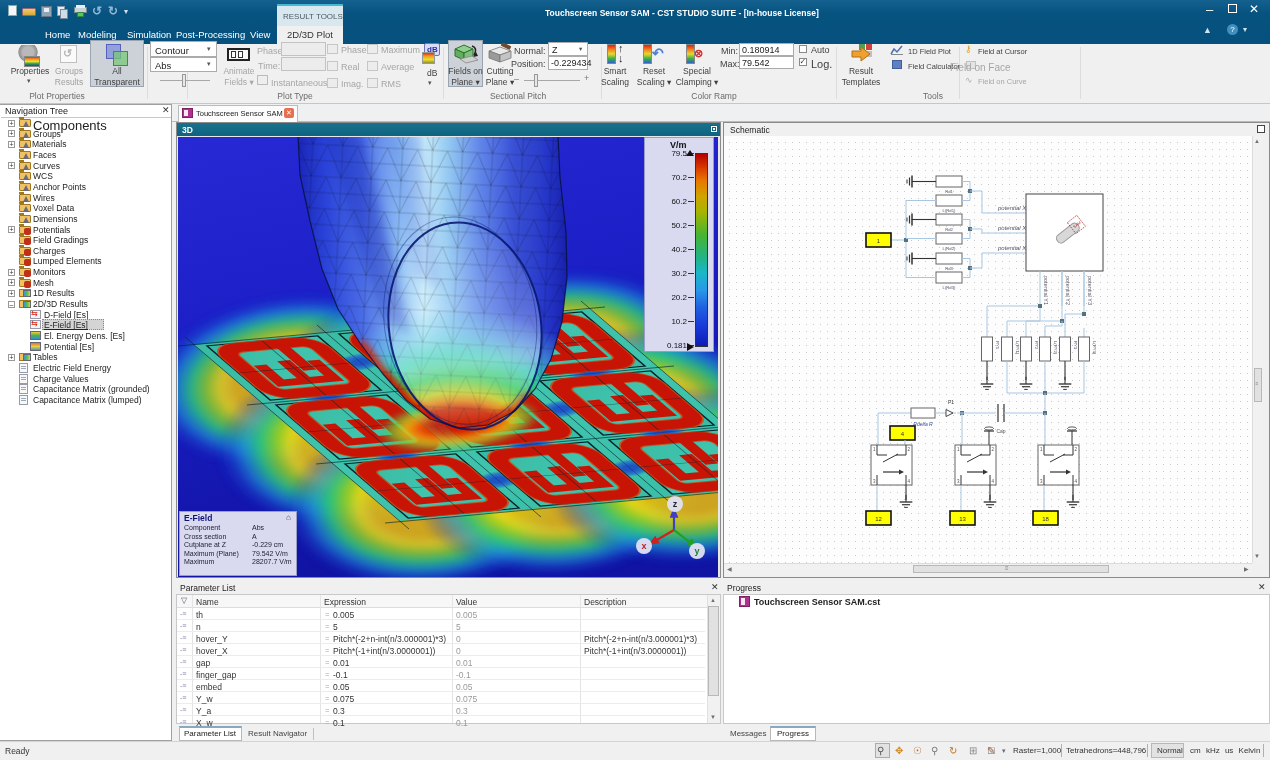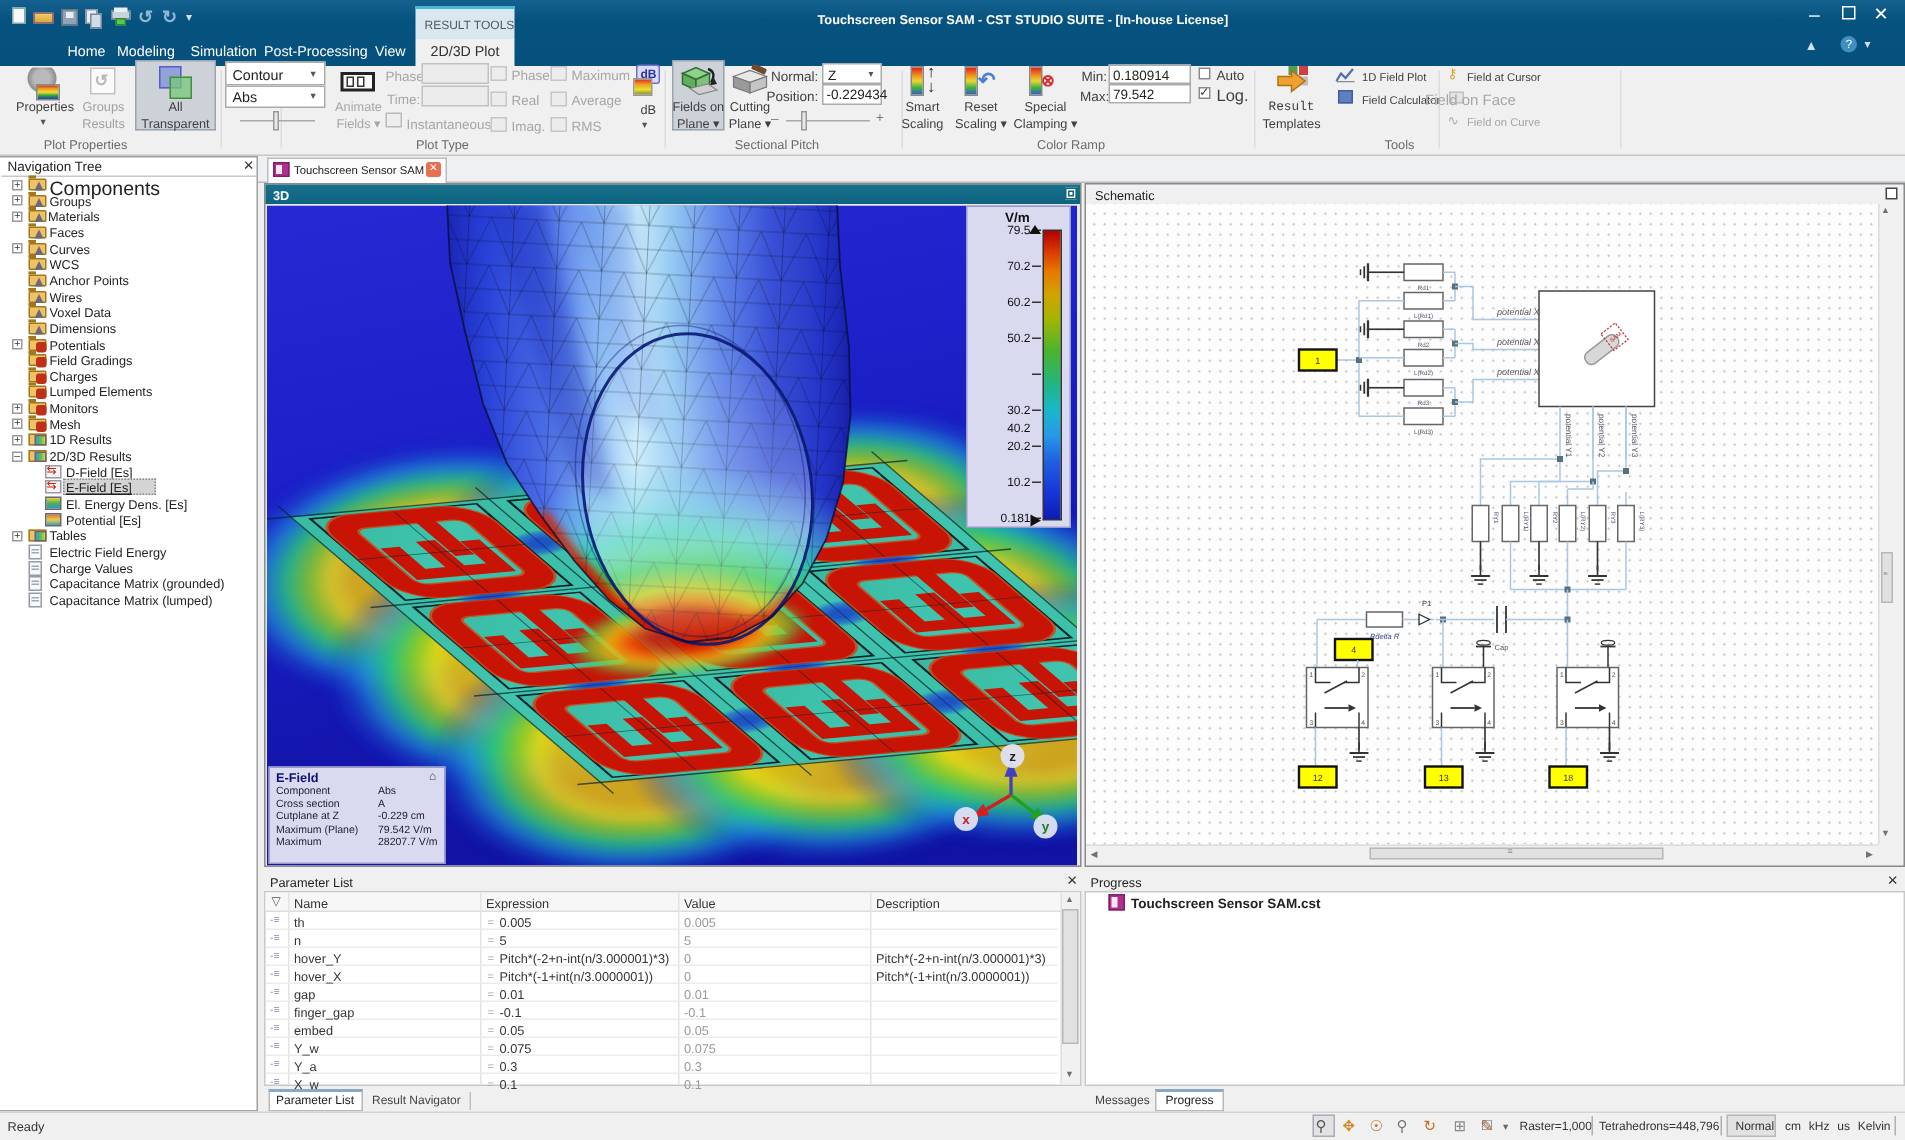--- a/index.html
+++ b/index.html
@@ -162,21 +162,21 @@
 <div class="tx" style="left:811px;top:45px;font-size:9px;color:#3f3f3f;">Auto</div>
 <div class="abs" style="left:799px;top:58px;width:8px;height:8px;background:#fff;border:1px solid #8a8a8a;"></div>
 <div class="tx" style="left:799.5px;top:57px;font-size:8px;color:#333;">✓</div>
 <div class="tx" style="left:811px;top:58px;font-size:11px;color:#3f3f3f;">Log.</div>
 <svg class="abs" style="left:851px;top:43px;" width="22" height="21" viewBox="0 0 22 21">
 <rect x="8" y="1" width="6" height="6" fill="#50a050"></rect>
     <rect x="15" y="1" width="6" height="6" fill="#d04040"></rect>
 <rect x="15" y="8" width="6" height="6" fill="#c0c0c0"></rect>
 <path d="M1,8 h9 v-4 l9,7 -9,7 v-4 h-9 z" fill="#f0a030" stroke="#b07010" stroke-width="1"></path>
 </svg>
-<div class="tx" style="left:861.0px;top:66px;transform:translateX(-50%);font-size:8.5px;color:#3f3f3f;font-family:Liberation Mono, monospace;">Result</div>
+<div class="tx" style="left:861.0px;top:66px;transform:translateX(-50%);font-size:8.5px;color:#3f3f3f;">Result</div>
 <div class="tx" style="left:861.0px;top:77px;transform:translateX(-50%);font-size:8.5px;color:#3f3f3f;">Templates</div>
 <svg class="abs" style="left:890px;top:45px;" width="14" height="10" viewBox="0 0 14 10">
     <polyline points="1,9 4,4 7,7 12,1" fill="none" stroke="#4f6fb0" stroke-width="1.5"></polyline>
     <line x1="1" y1="9.5" x2="13" y2="9.5" stroke="#888" stroke-width="1"></line>
   </svg>
 <div class="tx" style="left:908px;top:47px;font-size:7.5px;color:#3f3f3f;">1D Field Plot</div>
 <div class="abs" style="left:892px;top:60px;width:10px;height:9px;background:#5f7fc0;border:1px solid #3f5f9f;"></div>
 <div class="tx" style="left:908px;top:62px;font-size:7.5px;color:#3f3f3f;">Field Calculator</div>
 <div class="tx" style="left:965px;top:44px;font-size:9px;color:#e0a020;">⚷</div>
 <div class="tx" style="left:978px;top:47px;font-size:7.5px;color:#3f3f3f;">Field at Cursor</div>
@@ -555,21 +555,21 @@
 <div class="tx" style="left:670px;top:140px;font-size:9px;font-weight:bold;color:#111;">V/m</div>
 <div class="abs" style="left:695px;top:153px;width:13px;height:194px;border:1px solid #333;background:linear-gradient(#b40000,#d83800 7%,#e87800 14%,#d0a400 22%,#a8b400 30%,#48b430 42%,#20b488 54%,#18b8c8 62%,#2898e8 71%,#2060e0 80%,#1838d8 90%,#0c1cb4 100%);"></div>
 <div class="tx" style="left:687px;top:149px;font-size:8px;color:#111;transform:translateX(-100%);">79.5</div>
 <div class="abs" style="left:688px;top:153px;width:6px;height:1px;background:#333;"></div>
 <div class="tx" style="left:687px;top:173px;font-size:8px;color:#111;transform:translateX(-100%);">70.2</div>
 <div class="abs" style="left:688px;top:177px;width:6px;height:1px;background:#333;"></div>
 <div class="tx" style="left:687px;top:197px;font-size:8px;color:#111;transform:translateX(-100%);">60.2</div>
 <div class="abs" style="left:688px;top:201px;width:6px;height:1px;background:#333;"></div>
 <div class="tx" style="left:687px;top:221px;font-size:8px;color:#111;transform:translateX(-100%);">50.2</div>
 <div class="abs" style="left:688px;top:225px;width:6px;height:1px;background:#333;"></div>
-<div class="tx" style="left:687px;top:245px;font-size:8px;color:#111;transform:translateX(-100%);margin-top:36px;">40.2</div>
+<div class="tx" style="left:687px;top:245px;font-size:8px;color:#111;transform:translateX(-100%);">40.2</div>
 <div class="abs" style="left:688px;top:249px;width:6px;height:1px;background:#333;"></div>
 <div class="tx" style="left:687px;top:269px;font-size:8px;color:#111;transform:translateX(-100%);">30.2</div>
 <div class="abs" style="left:688px;top:273px;width:6px;height:1px;background:#333;"></div>
 <div class="tx" style="left:687px;top:293px;font-size:8px;color:#111;transform:translateX(-100%);">20.2</div>
 <div class="abs" style="left:688px;top:297px;width:6px;height:1px;background:#333;"></div>
 <div class="tx" style="left:687px;top:317px;font-size:8px;color:#111;transform:translateX(-100%);">10.2</div>
 <div class="abs" style="left:688px;top:321px;width:6px;height:1px;background:#333;"></div>
 <div class="tx" style="left:687px;top:341px;font-size:8px;color:#111;transform:translateX(-100%);">0.181</div>
 <div class="abs" style="left:688px;top:345px;width:6px;height:1px;background:#333;"></div>
 <div class="abs" style="left:686px;top:150px;width:0;height:0;border-left:4px solid transparent;border-right:4px solid transparent;border-bottom:6px solid #111;"></div>

